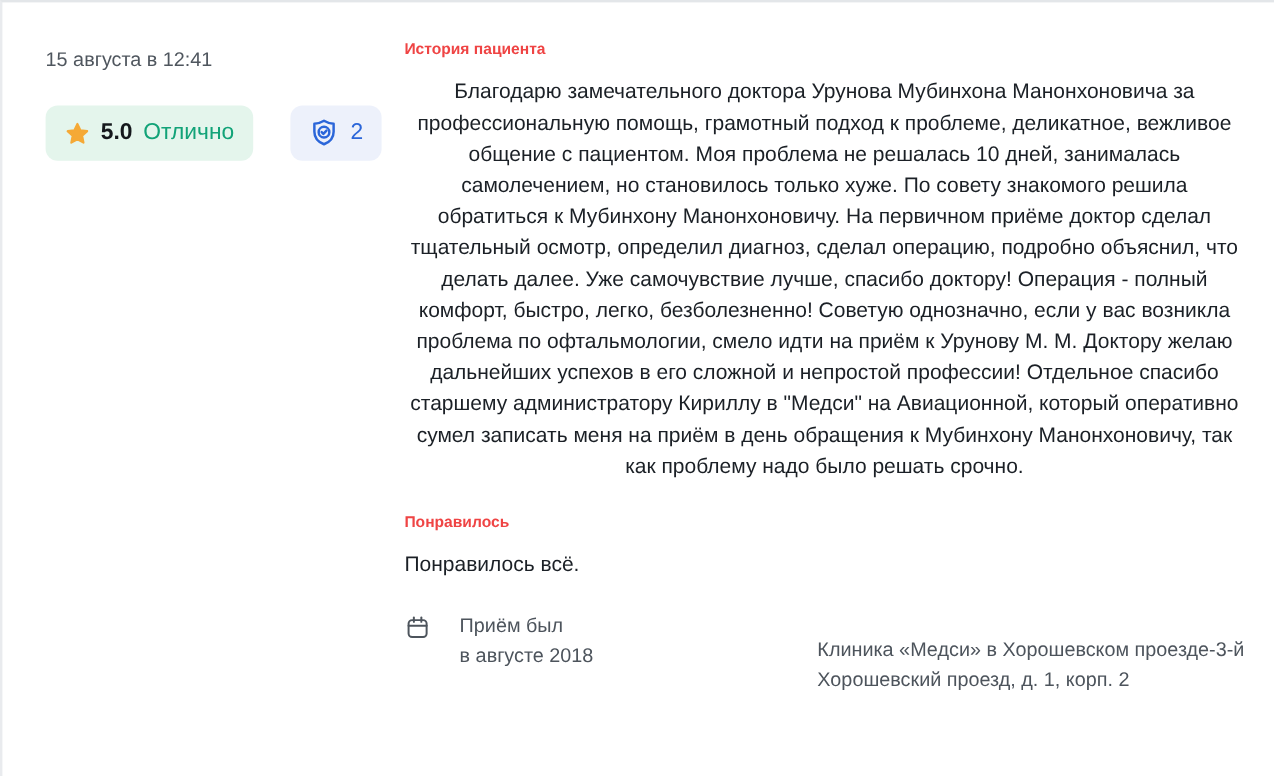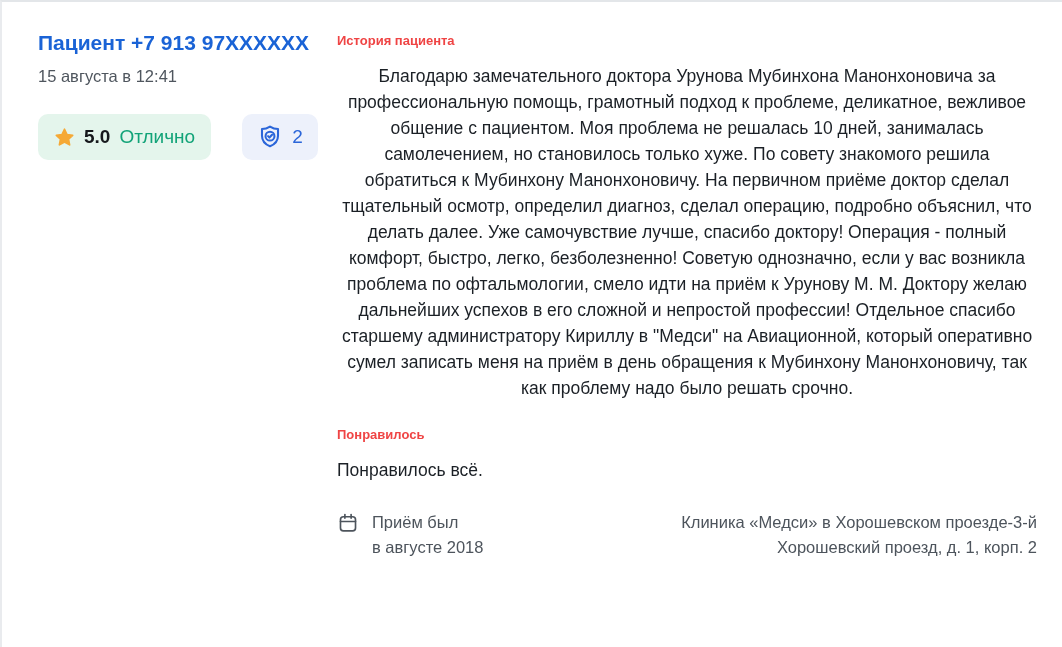--- a/index.html
+++ b/index.html
@@ -101,35 +101,36 @@
     color: #1b2026;
   }
   .meta-row {
     margin-top: 27px;
     display: flex;
     justify-content: space-between;
     align-items: flex-start;
   }
   .visit-info {
     display: flex;
-    gap: 13px;
+    gap: 24px;
     color: #4d545c;
     font-size: 16.5px;
     line-height: 25px;
   }
   .calendar-icon { margin-top: 2px; }
   .calendar-icon svg { display: block; }
   .clinic-link {
-    text-align: right;
+    text-align: left;
     color: #4d545c;
     font-size: 16.5px;
     line-height: 25px;
     text-decoration: none;
     cursor: pointer;
     max-width: 430px;
+    margin-top: 20px;
   }
 
   
   .logo {
     position: absolute;
     right: 23px;
     top: 25px;
     font-size: 20px;
     font-weight: 700;
     letter-spacing: 0.2px;
@@ -137,21 +138,20 @@
   }
   .logo-pro { color: #f09394; }
   .logo-doctors { color: #a9c5f0; }
 </style>
 </head>
 <body>
 
 <div class="card">
 
   <div class="left-col">
-    <a class="patient-link">Пациент +7 913 97XXXXXX</a>
     <div class="review-date">15 августа в 12:41</div>
 
     <div class="badges">
       <div class="rating-badge">
         <span class="star-icon">
           <svg width="21" height="21" viewBox="0 0 24 24">
             <path d="M12 2.6l2.85 6.05 6.45.8-4.75 4.5 1.25 6.45L12 17.2l-5.8 3.2 1.25-6.45-4.75-4.5 6.45-.8z" fill="#f5a936" stroke="#f5a936" stroke-width="2" stroke-linejoin="round"></path>
           </svg>
         </span>
         <span class="rating-score">5.0</span>

